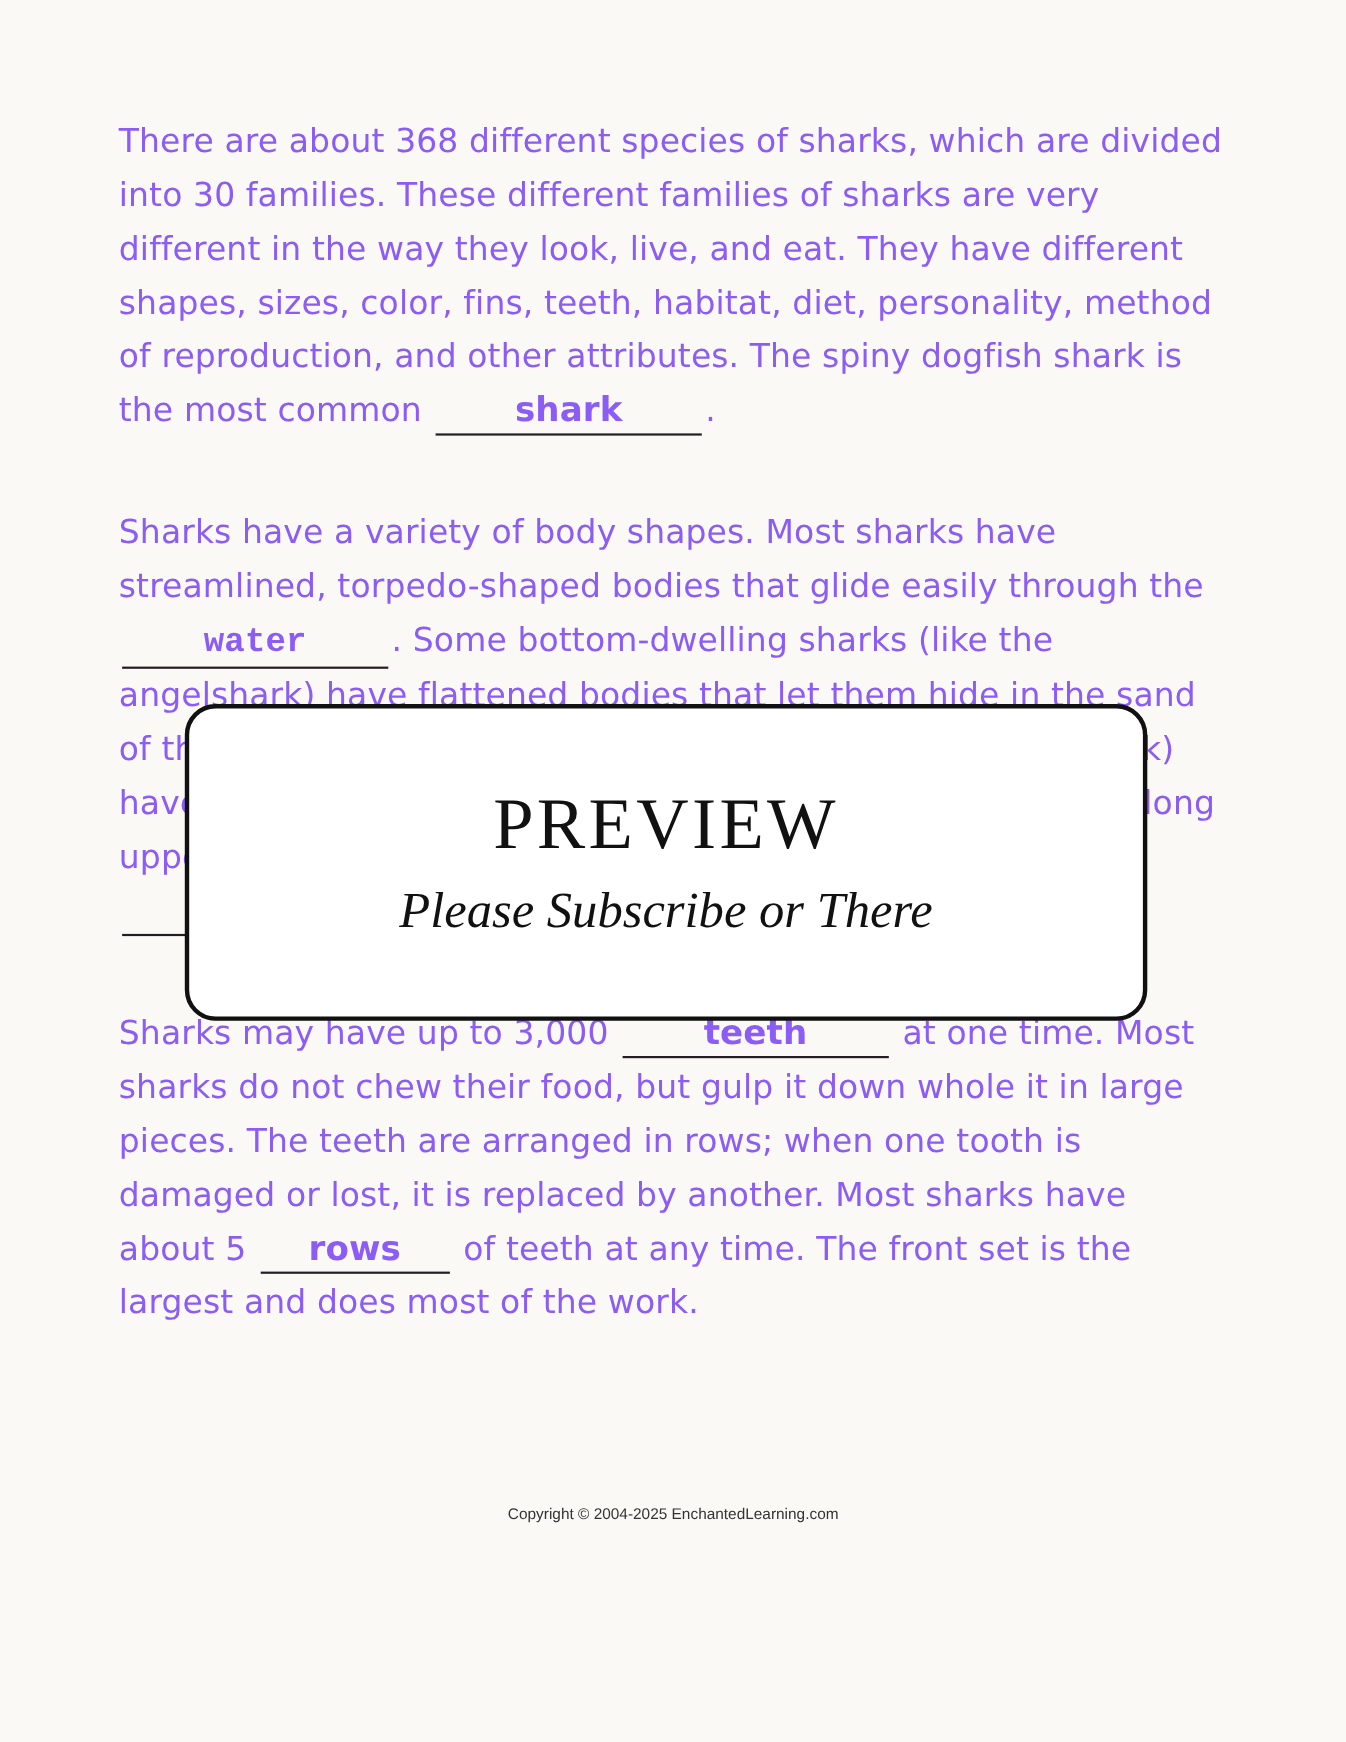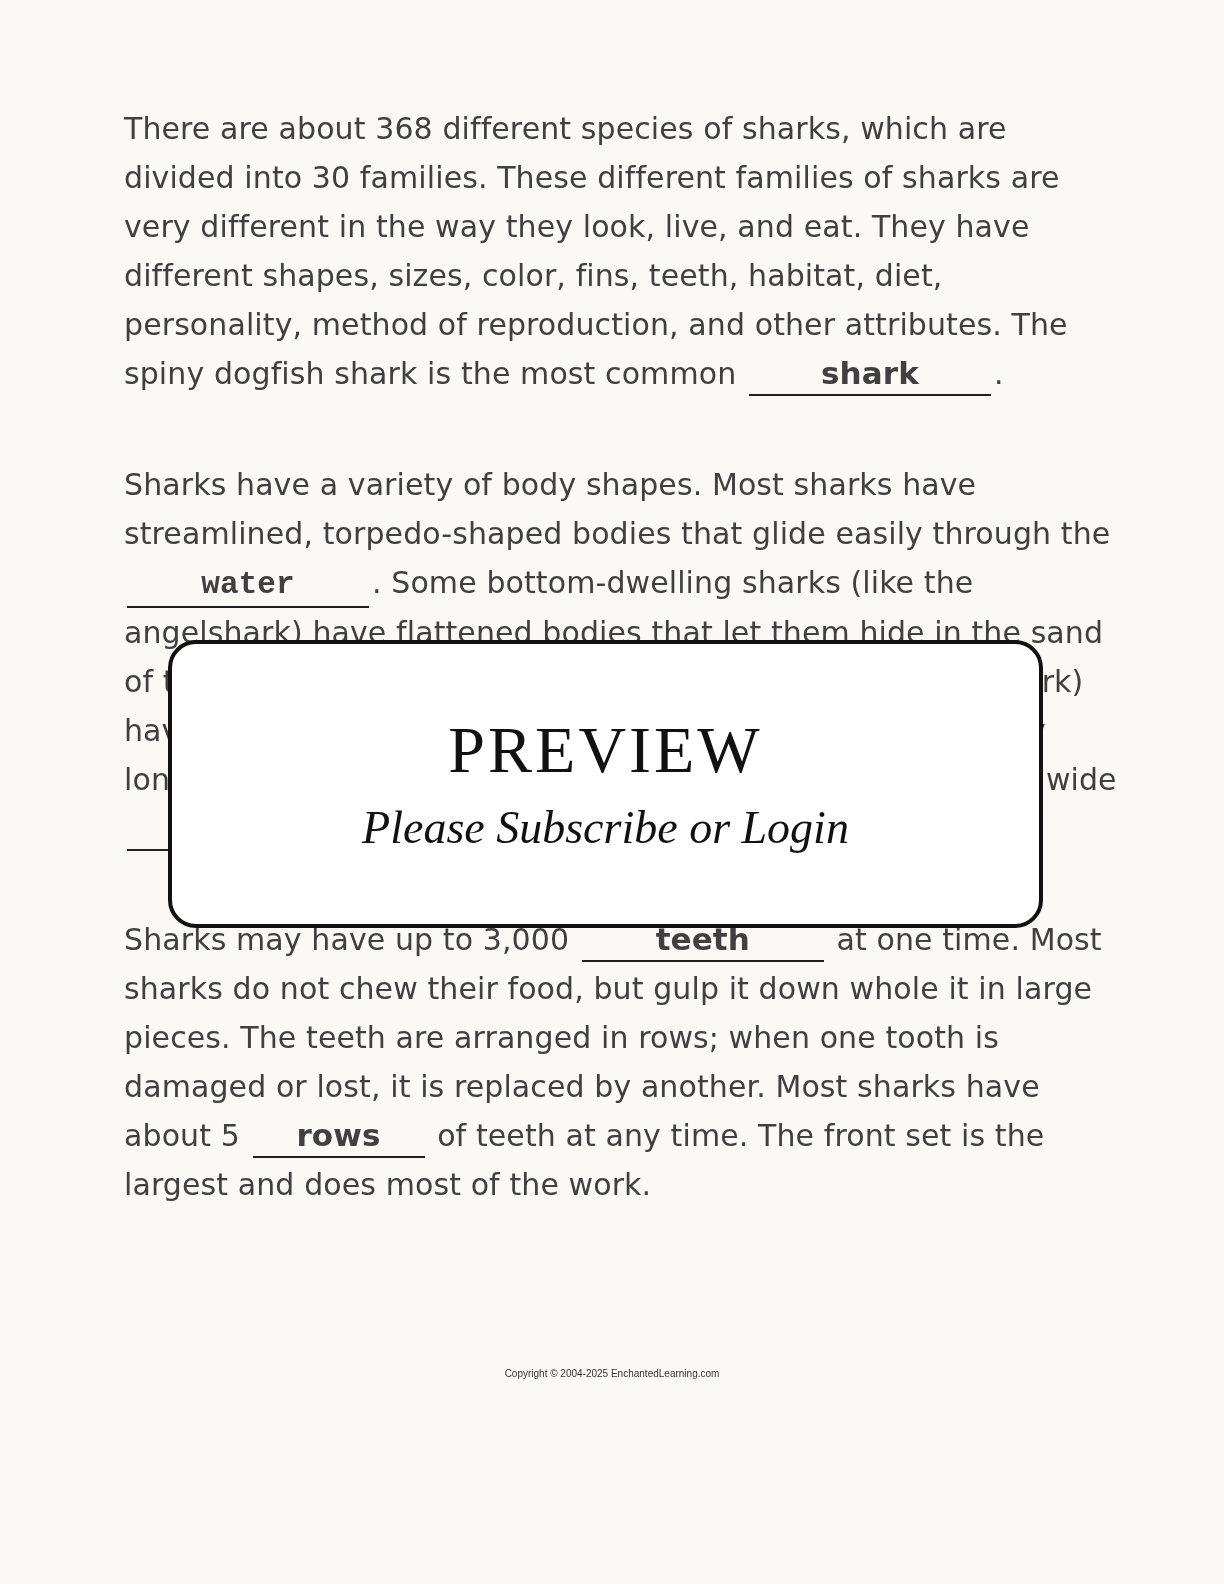--- a/index.html
+++ b/index.html
@@ -28,23 +28,23 @@
   .content {
     position: absolute;
     left: 108px;
     top: 104px;
     width: 1010px;
   }
 
   .para {
     font-size: 30px;
     line-height: 49px;
-    color: #404040;
+    color: #8b5cf6;
     letter-spacing: 0.1px;
-    margin: 0 0 0 16px;
+    margin: 0 0 0 0;
   }
 
   .para + .para {
     margin-top: 62px;
   }
 
   .blank {
     display: inline-block;
     position: relative;
     border-bottom: 2.5px solid #231f20;
@@ -63,21 +63,21 @@
   .blank.w3 { width: 230px; }
   .blank.w4 { width: 230px; }
   .blank.w7 { width: 160px; }
 
   .copyright {
     position: absolute;
     left: 0;
     top: 1368px;
     width: 1224px;
     text-align: center;
-    font-size: 10px;
+    font-size: 14px;
     color: #333;
     font-family: "Liberation Sans", sans-serif;
   }
 
   
   .preview-box {
     position: absolute;
     left: 168px;
     top: 640px;
     width: 875px;
@@ -122,16 +122,16 @@
     <p class="para"><span>Sharks have a variety of body shapes. Most sharks have streamlined, torpedo-shaped bodies that glide easily through the </span><span class="blank w2">water</span><span>. Some bottom-dwelling sharks (like the angelshark) have flattened bodies that let them hide in the sand of the ocean floor. Some deep-sea sharks (like the frilled shark) have elongated, eel-like bodies. Thresher sharks have a very long upper tail lobe, and hammerheads have extraordinarily wide </span><span class="blank w3">heads</span><span>.</span></p>
 
     <p class="para"><span>Sharks may have up to 3,000 </span><span class="blank w4">teeth</span><span> at one time. Most sharks do not chew their food, but gulp it down whole it in large pieces. The teeth are arranged in rows; when one tooth is damaged or lost, it is replaced by another. Most sharks have about 5 </span><span class="blank w7">rows</span><span> of teeth at any time. The front set is the largest and does most of the work.</span></p>
 
   </div>
 
   <div class="copyright">Copyright © 2004-2025 EnchantedLearning.com</div>
 
   <div class="preview-box">
     <div class="preview-title">PREVIEW</div>
-    <div class="preview-sub">Please Subscribe or Login</div>
+    <div class="preview-sub">Please Subscribe or There</div>
   </div>
 
 </div>
 
 </body></html>

